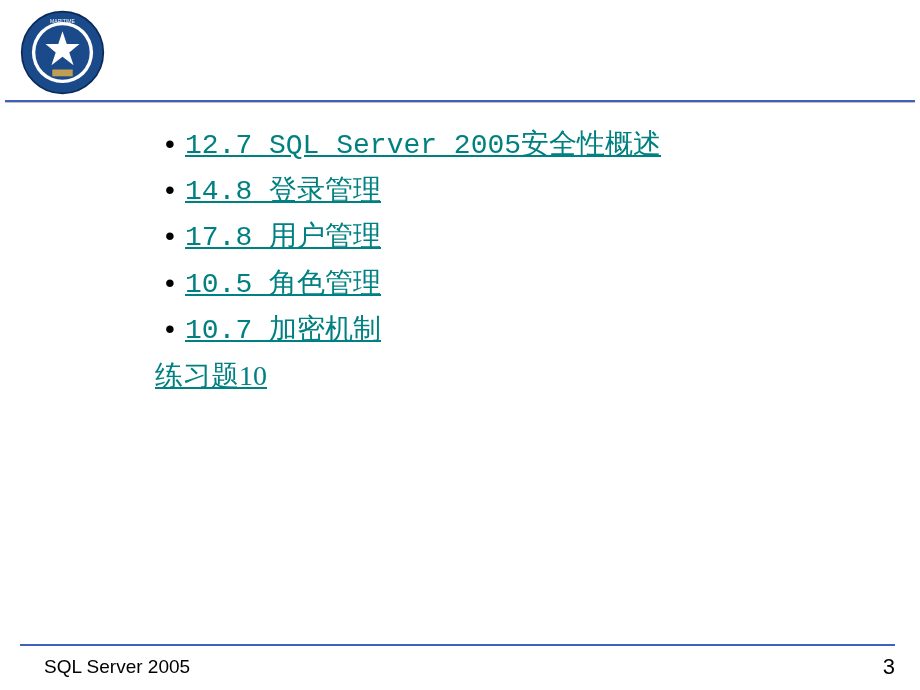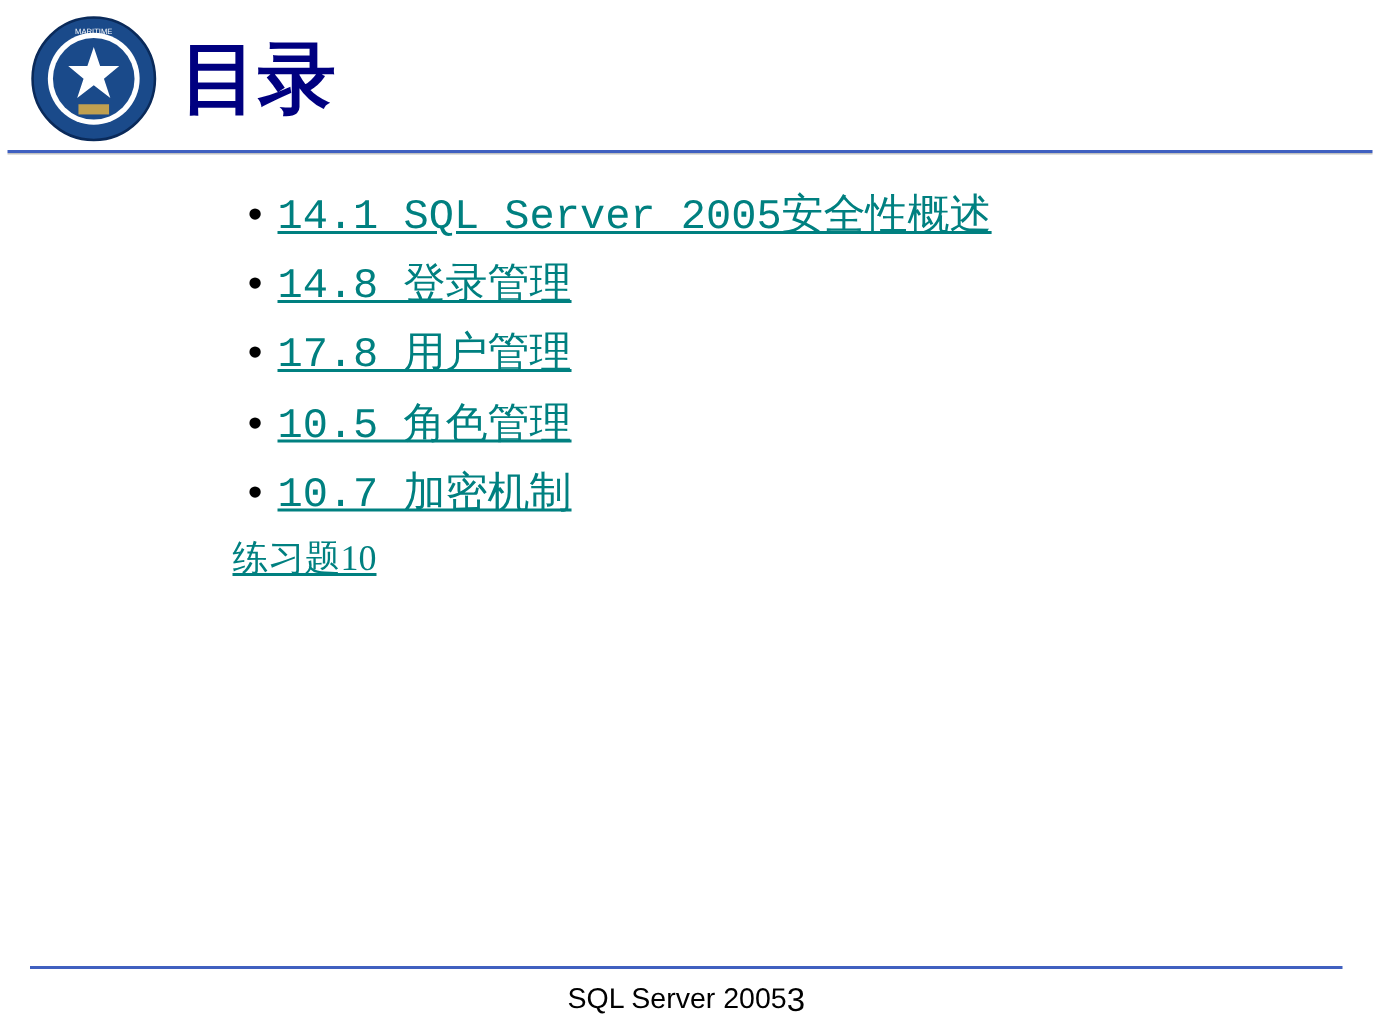--- a/index.html
+++ b/index.html
@@ -49,21 +49,21 @@
       display: inline-block;
       width: 30px;
       text-align: center;
       color: #000;
     }
     .toc-link {
       color: #008080;
       text-decoration: underline;
     }
     .toc-extra {
-      font-size: 24px;
+      font-size: 28px;
       line-height: 1.6;
       font-family: "SimSun", "宋体", serif;
     }
     .toc-extra .toc-link {
       color: #008080;
       text-decoration: underline;
     }
     .footer {
       position: absolute;
       bottom: 0;
@@ -71,22 +71,23 @@
       right: 0;
       padding: 0 25px 10px 20px;
     }
     .divider-bottom {
       height: 2px;
       background: #4060c0;
       margin-bottom: 8px;
     }
     .footer-row {
       display: flex;
-      justify-content: center;
+      justify-content: space-between;
       align-items: center;
+      margin-left: 24px;
     }
     .footer-text {
       font-size: 19px;
       color: #000;
       font-family: Arial, sans-serif;
     }
     .page-num {
       font-size: 22px;
       color: #000;
       font-family: Arial, sans-serif;
@@ -97,28 +98,27 @@
 
 <div class="header">
   <svg class="logo" viewBox="0 0 100 100">
     <circle cx="50" cy="50" r="48" fill="#1a4a8a" stroke="#0a2a5a" stroke-width="2"></circle>
     <circle cx="50" cy="50" r="36" fill="#ffffff"></circle>
     <circle cx="50" cy="50" r="32" fill="#1a4a8a"></circle>
     <path d="M 50 25 L 55 40 L 70 40 L 58 50 L 63 65 L 50 55 L 37 65 L 42 50 L 30 40 L 45 40 Z" fill="#ffffff"></path>
     <rect x="38" y="70" width="24" height="8" fill="#c0a050"></rect>
     <text x="50" y="15" font-size="6" fill="#ffffff" text-anchor="middle" font-family="Arial">MARITIME</text>
   </svg>
-  <h1 class="title">目录</h1>
 </div>
 
 <div class="divider-top"></div>
 
 <div class="content">
   <div class="toc-item">
-    <span class="bullet">•</span><a class="toc-link">14.1 SQL Server 2005安全性概述</a>
+    <span class="bullet">•</span><a class="toc-link">12.7 SQL Server 2005安全性概述</a>
   </div>
   <div class="toc-item">
     <span class="bullet">•</span><a class="toc-link">14.8 登录管理</a>
   </div>
   <div class="toc-item">
     <span class="bullet">•</span><a class="toc-link">17.8 用户管理</a>
   </div>
   <div class="toc-item">
     <span class="bullet">•</span><a class="toc-link">10.5 角色管理</a>
   </div>

